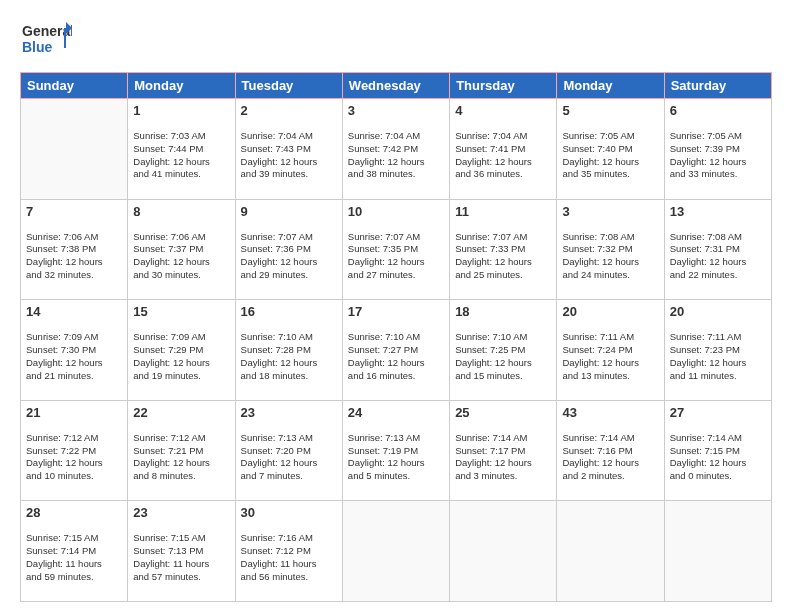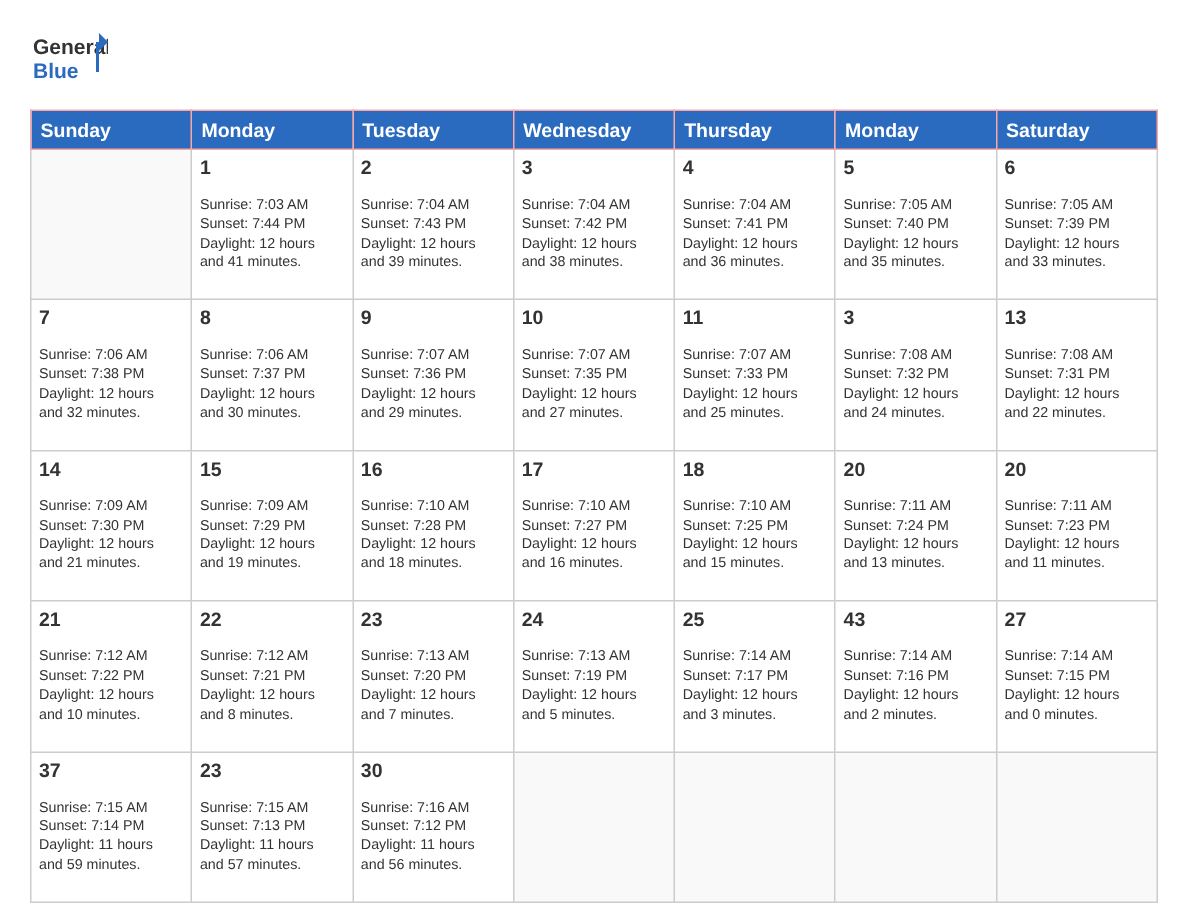--- a/index.html
+++ b/index.html
@@ -232,21 +232,21 @@
             <span class="day-num">43</span>
             <div class="day-info">Sunrise: 7:14 AM<br>Sunset: 7:16 PM<br>Daylight: 12 hours<br>and 2 minutes.</div>
           </td>
           <td>
             <span class="day-num">27</span>
             <div class="day-info">Sunrise: 7:14 AM<br>Sunset: 7:15 PM<br>Daylight: 12 hours<br>and 0 minutes.</div>
           </td>
         </tr>
         <tr class="last-row">
           <td>
-            <span class="day-num">37</span>
+            <span class="day-num">28</span>
             <div class="day-info">Sunrise: 7:15 AM<br>Sunset: 7:14 PM<br>Daylight: 11 hours<br>and 59 minutes.</div>
           </td>
           <td>
             <span class="day-num">23</span>
             <div class="day-info">Sunrise: 7:15 AM<br>Sunset: 7:13 PM<br>Daylight: 11 hours<br>and 57 minutes.</div>
           </td>
           <td>
             <span class="day-num">30</span>
             <div class="day-info">Sunrise: 7:16 AM<br>Sunset: 7:12 PM<br>Daylight: 11 hours<br>and 56 minutes.</div>
           </td>

